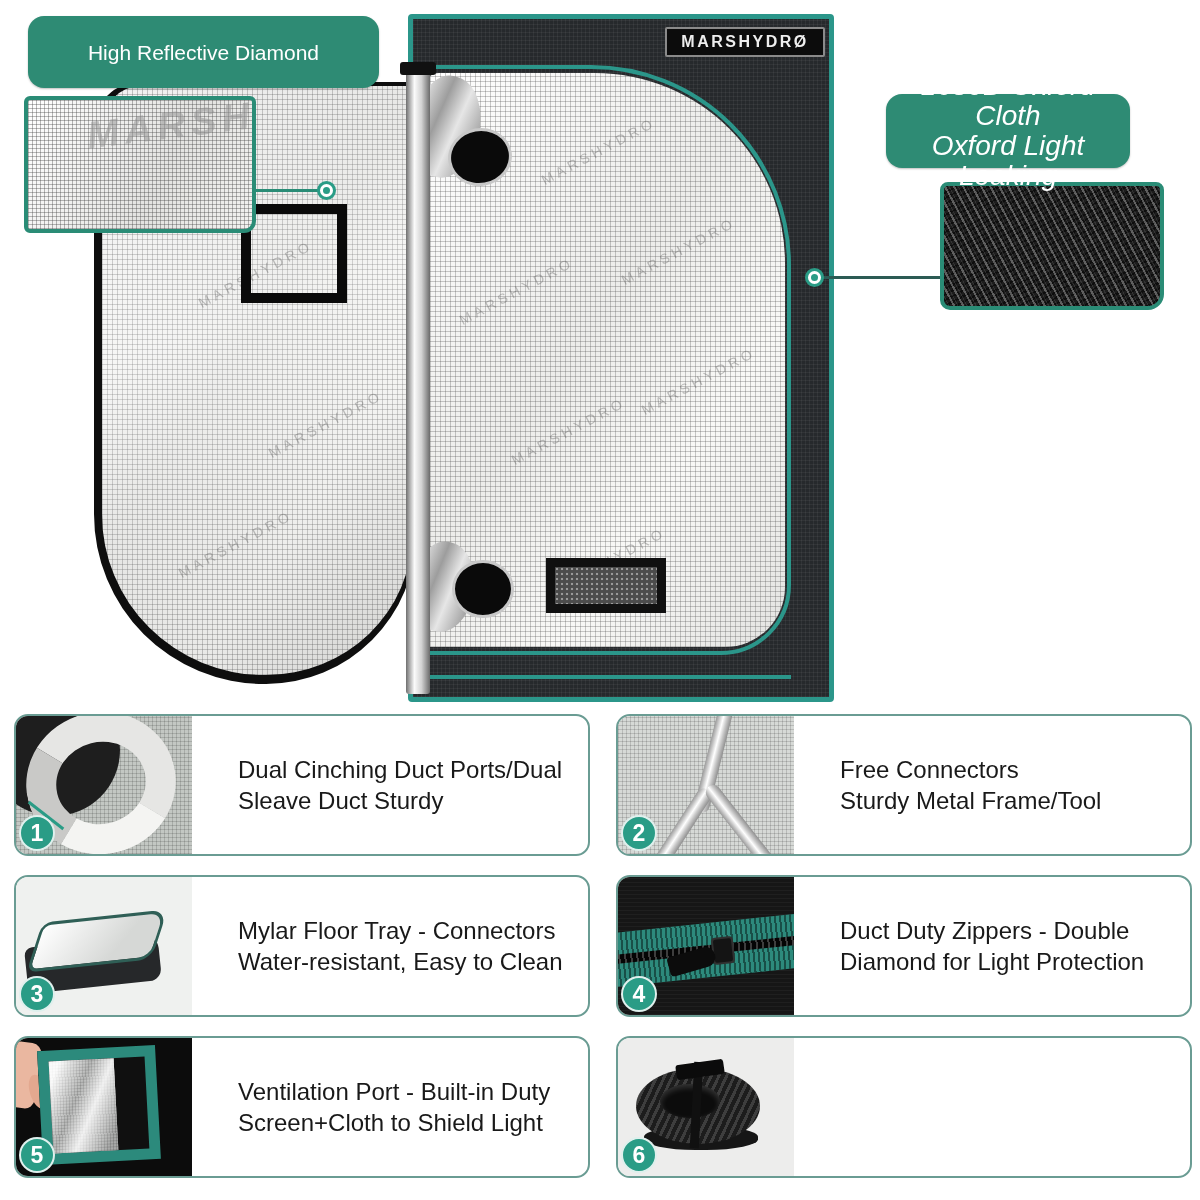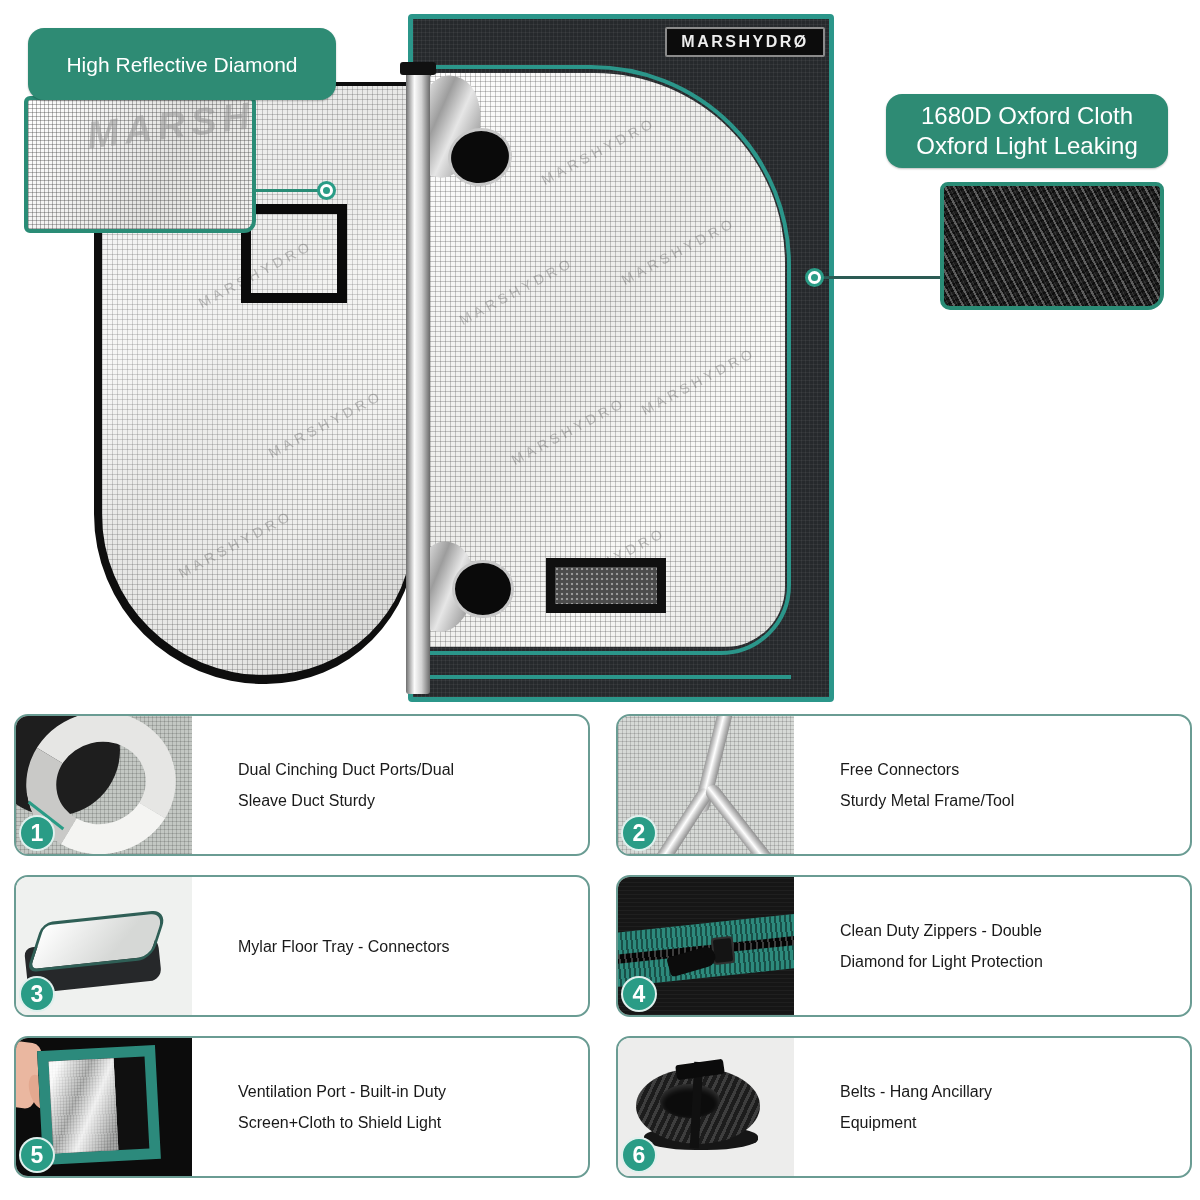--- a/index.html
+++ b/index.html
@@ -26,22 +26,22 @@
       repeating-linear-gradient(0deg, rgba(255,255,255,.05) 0 1px, transparent 1px 4px),
       repeating-linear-gradient(90deg, rgba(255,255,255,.05) 0 1px, transparent 1px 4px);
   }
 
   
   .callout {
     position:absolute; background:#2E8B74; border-radius:16px; color:#fff;
     display:flex; flex-direction:column; align-items:center; justify-content:center;
     text-align:center; z-index:7; box-shadow:0 1px 2px rgba(0,0,0,.25);
   }
-  .callout.left  { left:28px;  top:16px;  width:308px; height:72px; font-size:21px; line-height:27px;margin-top:12px; }
-  .callout.right { left:886px; top:94px;  width:282px; height:74px; font-size:24px; line-height:30px; }
+  .callout.left  { left:28px;  top:16px;  width:351px; height:72px; font-size:21px; line-height:27px; }
+  .callout.right { left:886px; top:94px;  width:244px; height:74px; font-size:28px; line-height:30px;font-style:italic; }
 
   
   .swatch-mylar {
     position:absolute; left:24px; top:96px; width:232px; height:137px;
     border:4px solid #2A8C76; border-radius:6px 6px 12px 6px; overflow:hidden; z-index:6;
     background-color:#efefed;
     background-image:
       repeating-linear-gradient(0deg, rgba(70,70,70,.38) 0 1px, transparent 1px 4px),
       repeating-linear-gradient(90deg, rgba(70,70,70,.38) 0 1px, transparent 1px 4px),
       linear-gradient(115deg,#ffffff,#e2e2e0 60%,#f2f2f0);
@@ -136,21 +136,21 @@
   .card {
     position:absolute; width:576px; height:142px; background:#ffffff;
     border:2px solid #6A9C93; border-radius:14px; z-index:1;
   }
   .card-img {
     position:absolute; left:0; top:0; bottom:0; width:176px;
     border-radius:12px 0 0 12px; overflow:hidden;
   }
   .card-text {
     position:absolute; left:222px; top:50%; transform:translateY(-50%);
-    font-size:16px; line-height:31px; color:#191919;
+    font-size:24px; line-height:31px; color:#191919;
   }
   .badge {
     position:absolute; left:3px; bottom:3px; width:36px; height:36px; border-radius:50%;
     background:#2A9C86; border:2px solid rgba(255,255,255,.85); color:#fff;
     font-size:23px; font-weight:bold; display:flex; align-items:center; justify-content:center; z-index:3;
   }
 
   
   .img-duct { background-color:#c3c7c3; }
   .duct-dark   { position:absolute; left:-28px; top:-32px; width:132px; height:132px; background:#1e1e1e; border-radius:50%; }
@@ -293,33 +293,34 @@
   </div>
 
   <div class="card" style="left:14px; top:875px;">
     <div class="card-img img-tray">
       <div class="tray-body"></div>
       <div class="tray-top"></div>
     </div>
     <div class="badge">3</div>
     <div class="card-text">
       <div>Mylar Floor Tray - Connectors</div>
+      <div>Water-resistant, Easy to Clean</div>
     </div>
   </div>
 
   <div class="card" style="left:616px; top:875px;">
     <div class="card-img img-zip">
       <div class="zip-band"></div>
       <div class="zip-teeth"></div>
       <div class="zip-slider"></div>
       <div class="zip-pull"></div>
     </div>
     <div class="badge">4</div>
     <div class="card-text">
-      <div>Clean Duty Zippers - Double</div>
+      <div>Duct Duty Zippers - Double</div>
       <div>Diamond for Light Protection</div>
     </div>
   </div>
 
   <div class="card" style="left:14px; top:1036px;">
     <div class="card-img img-vent">
       <div class="vent-hand"></div>
       <div class="vent-thumb"></div>
       <div class="vent-frame">
         <div class="vent-mesh"></div>
@@ -334,19 +335,15 @@
 
   <div class="card" style="left:616px; top:1036px;">
     <div class="card-img img-belt">
       <div class="belt-base"></div>
       <div class="belt-coil"></div>
       <div class="belt-inner"></div>
       <div class="belt-tie"></div>
       <div class="belt-buckle"></div>
     </div>
     <div class="badge">6</div>
-    <div class="card-text">
-      <div>Belts - Hang Ancillary</div>
-      <div>Equipment</div>
-    </div>
   </div>
 
 </div>
 
 </body></html>

